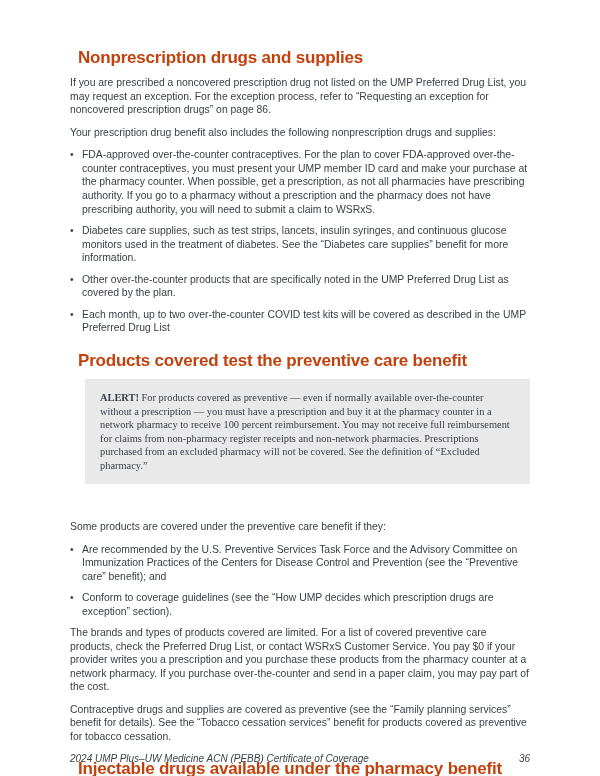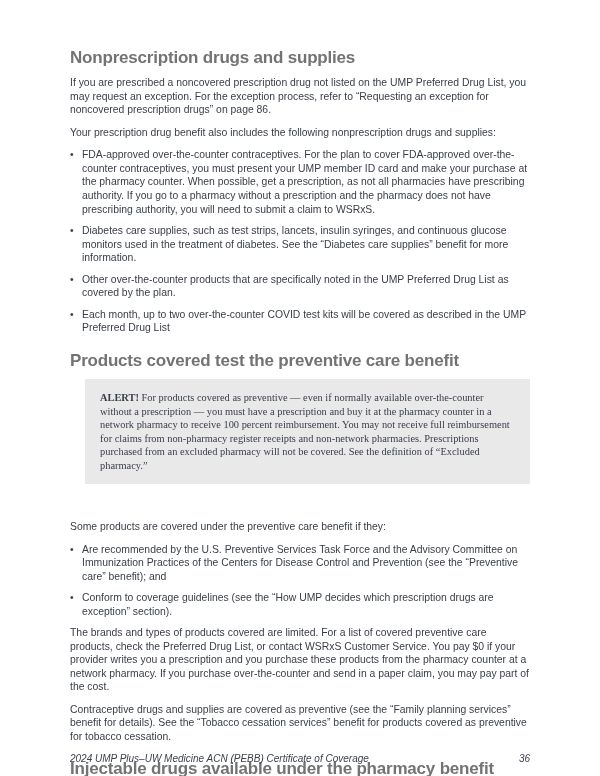--- a/index.html
+++ b/index.html
@@ -17,22 +17,22 @@
   }
   .page {
     position: absolute;
     top: 0; left: 0; right: 0; bottom: 0;
     padding: 48px 70px 0 70px;
     box-sizing: border-box;
   }
   h1.doc-heading {
     font-size: 17px;
     font-weight: 700;
-    color: #737373;
-    margin: 0 0 8px 0;
+    color: #c2410c;
+    margin: 0 0 8px 8px;
     letter-spacing: -0.2px;
     line-height: 1.2;
   }
   h1.doc-heading.spaced {
     margin-top: 16px;
   }
   p.body-text {
     font-size: 10.4px;
     line-height: 1.3;
     margin: 0 0 9px 0;

